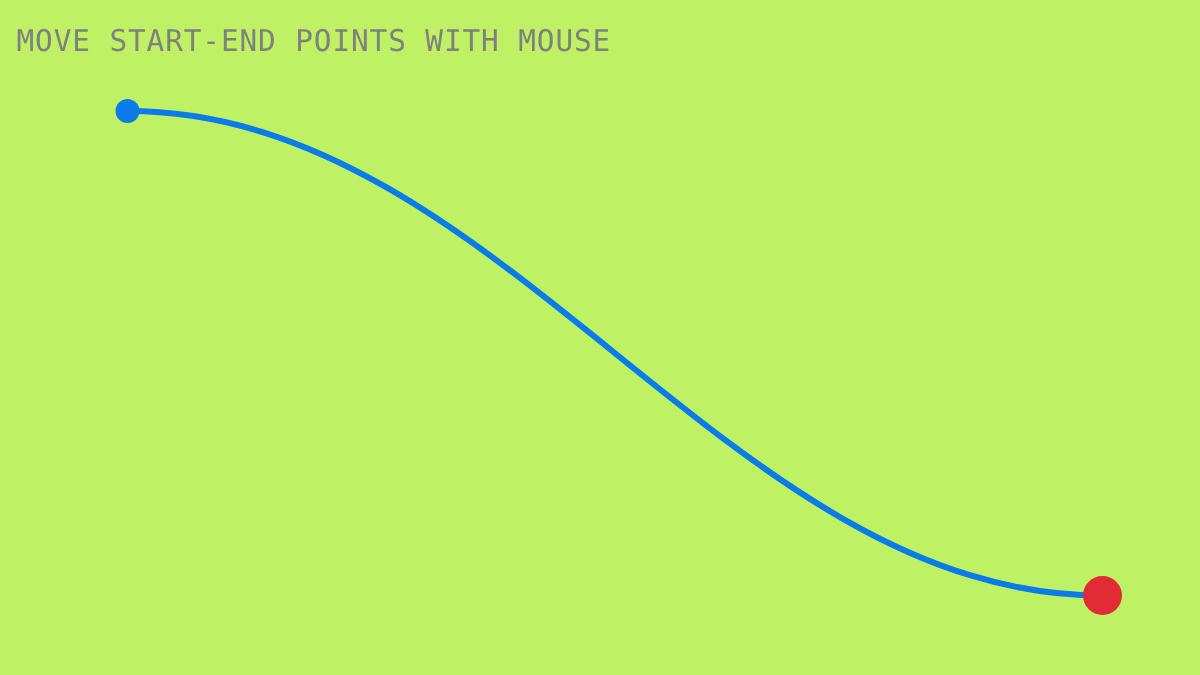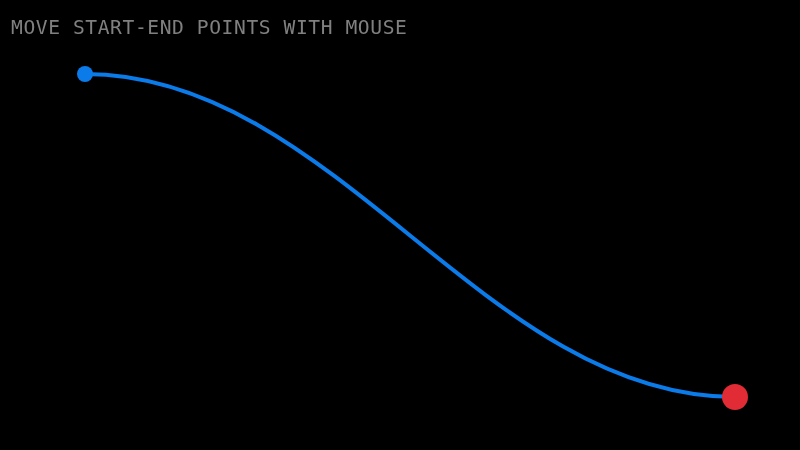--- a/index.html
+++ b/index.html
@@ -52,21 +52,21 @@
     fill: none;
     stroke-linecap: round;
   }
   .handle {
     cursor: pointer;
   }
 </style>
 </head>
 <body>
 
-<div id="app" style="background: #000000; width: 800px; height: 450px;">
+<div id="app" style="background: #bef264; width: 800px; height: 450px;">
 
   <div id="canvas-stage">
 
     <h1 id="title" style="color: rgb(128, 128, 128); left: 11px; top: 16px; font-size: 20px;">MOVE START-END POINTS WITH MOUSE</h1>
 
     <svg id="scene" width="800" height="450" viewBox="0 0 800 450">
 
       <path class="curve-path" d="M 85 74 C 335 74, 485 397, 735 397" stroke="#0a7be8" stroke-width="4"></path>
 
       <circle class="handle" cx="85" cy="74" r="8" fill="#0a7be8"></circle>

